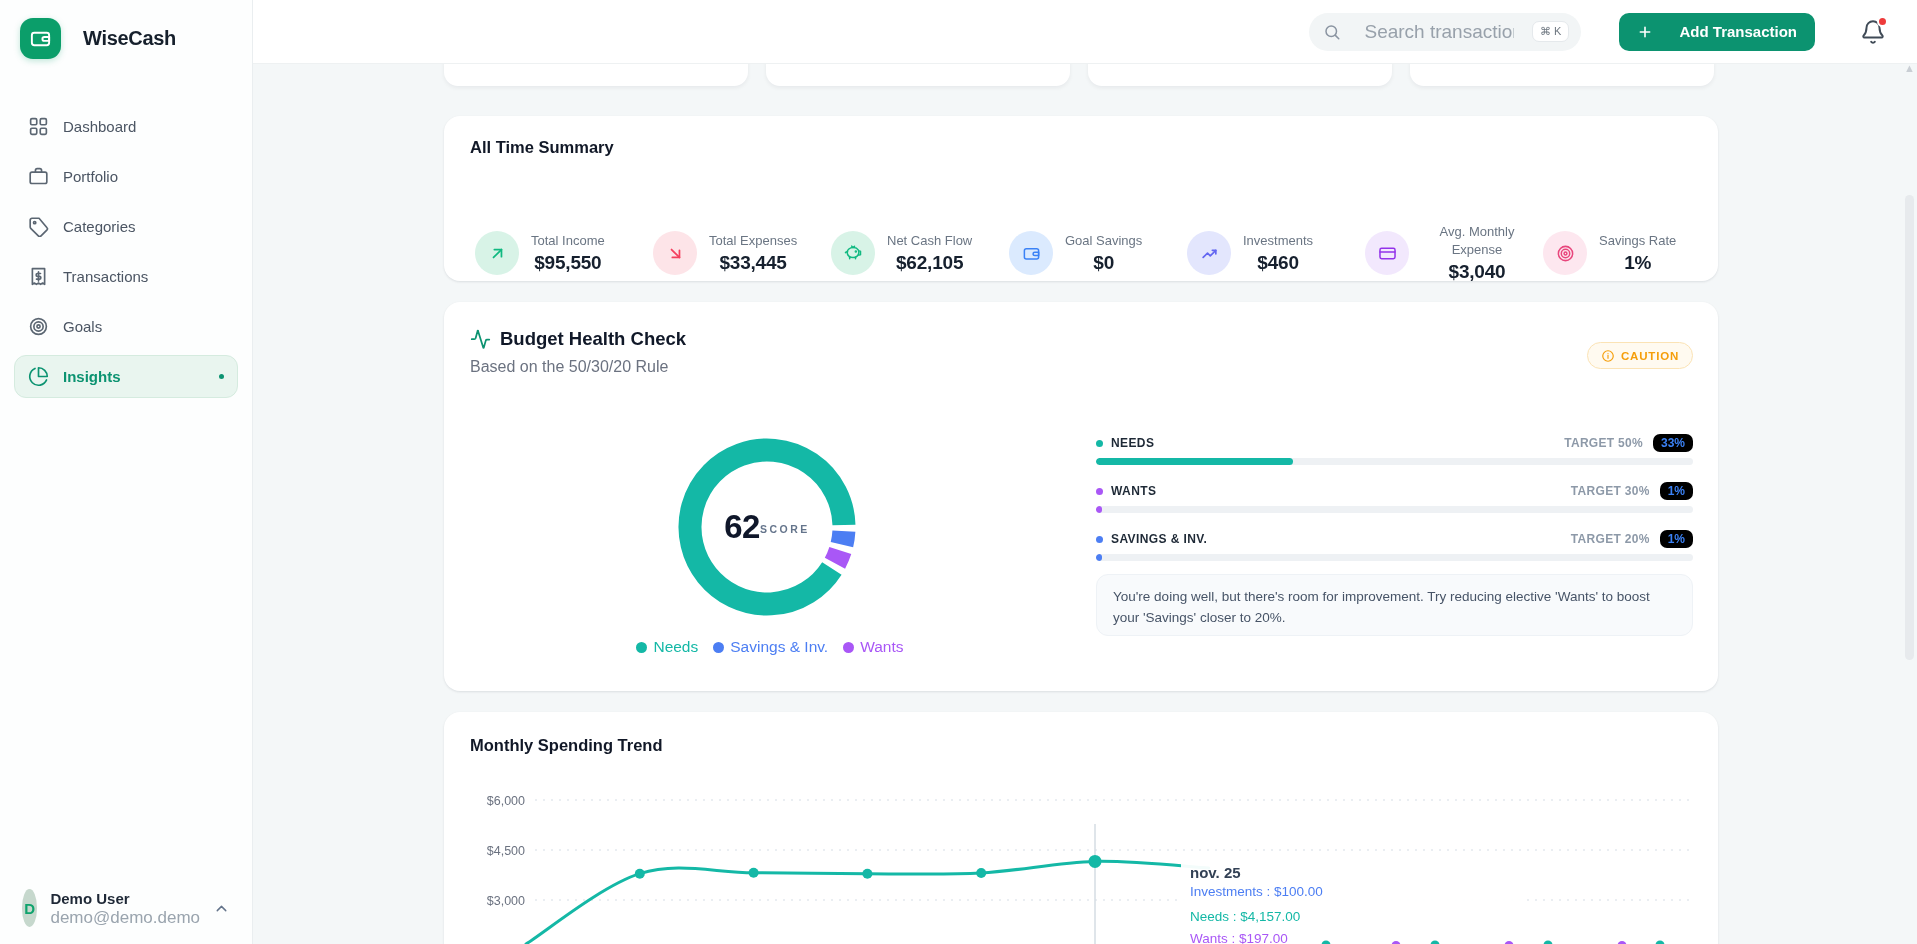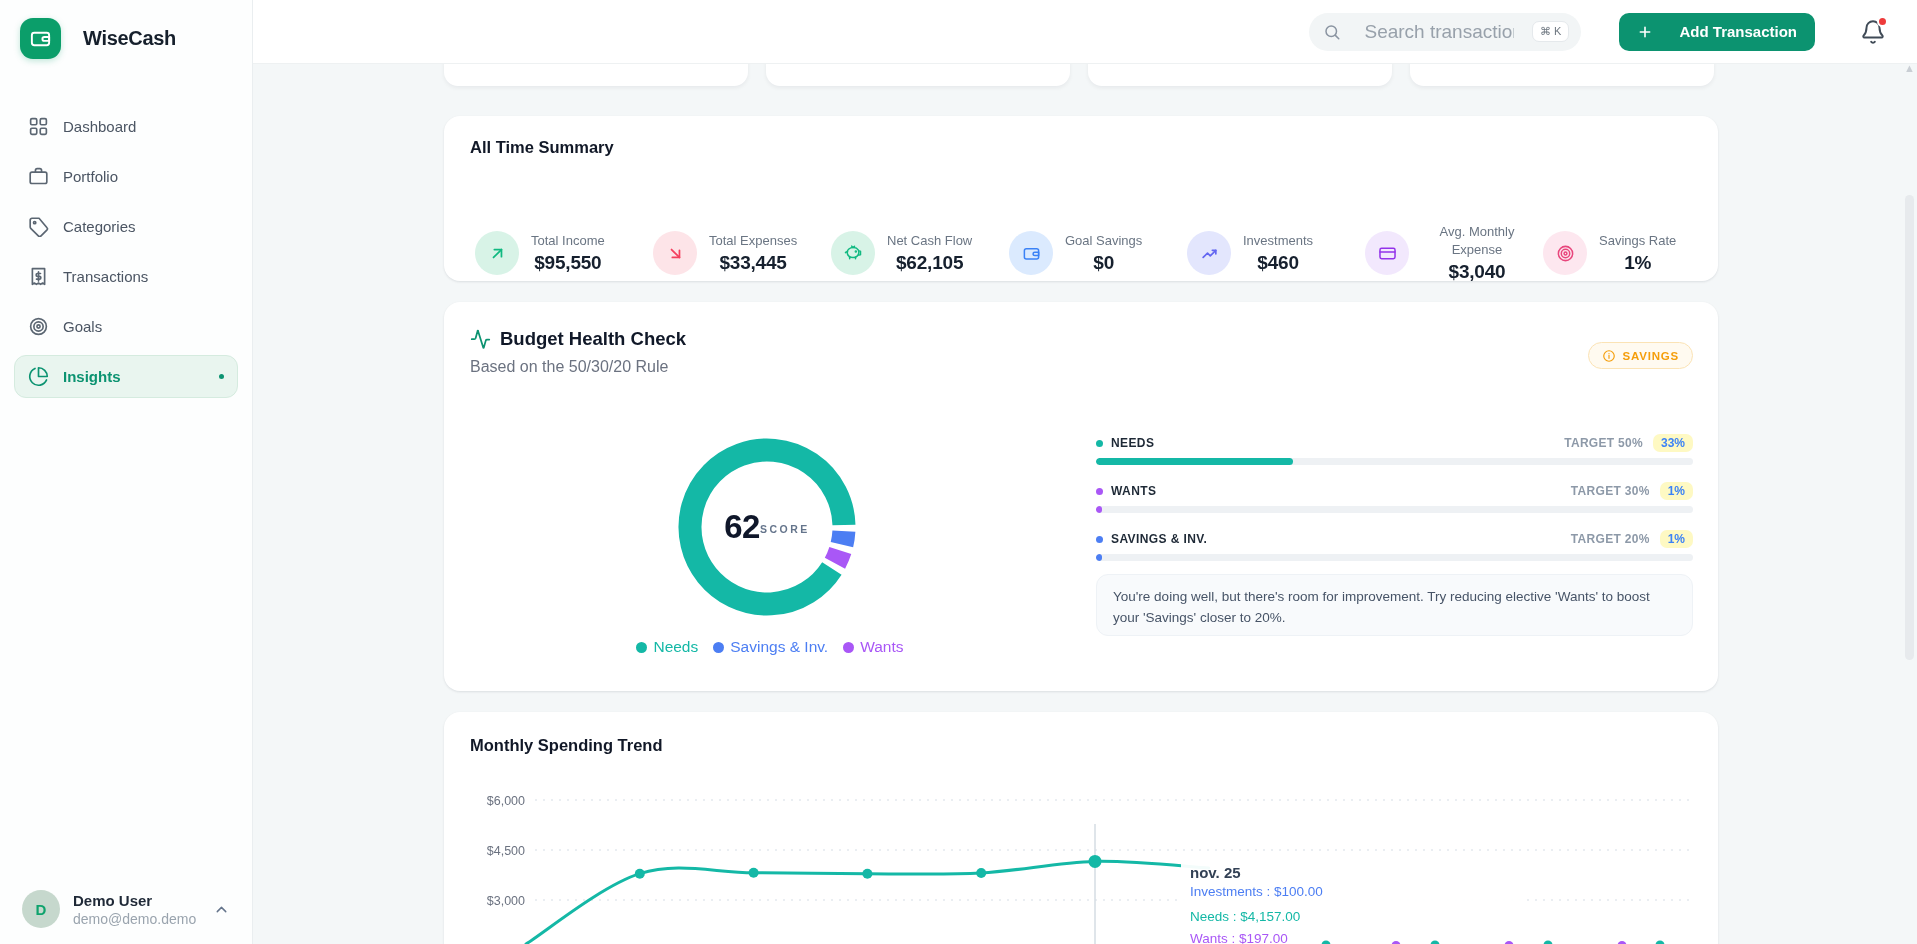--- a/index.html
+++ b/index.html
@@ -13,21 +13,21 @@
   .brand-name { font-size:20px; font-weight:800; letter-spacing:-.3px; color:#16202c; }
   .nav { margin-top:28px; }
   .nav-item { display:flex; align-items:center; gap:14px; margin:0 14px 7px; padding:11px 14px; border-radius:12px; font-size:15px; font-weight:500; color:#4b5563; cursor:pointer; }
   .nav-item .ic { display:flex; color:#5b6672; }
   .nav-item.active { background:#e9f5ef; border:1px solid #d5ebdf; color:#0c9371; font-weight:700; padding:10px 13px; }
   .nav-item.active .ic { color:#0c9371; }
   .active-dot { width:5px; height:5px; border-radius:50%; background:#0c9371; margin-left:auto; }
   .user-row { position:absolute; bottom:16px; left:0; right:0; padding:0 22px; display:flex; align-items:center; gap:13px; cursor:pointer; }
   .avatar { width:38px; height:38px; border-radius:50%; background:#c6d8cd; color:#0fa36d; font-weight:700; font-size:15px; display:flex; align-items:center; justify-content:center; }
   .user-name { font-size:15px; font-weight:700; color:#1f2937; line-height:1.3; }
-  .user-email { font-size:14px; color:#9aa4ae; }
+  .user-email { font-size:17px; color:#9aa4ae; }
   .chev { margin-left:auto; color:#64748b; display:flex; }
 
   
   .topbar { position:absolute; left:253px; right:0; top:0; height:64px; background:#ffffff; border-bottom:1px solid #eef1f2; z-index:10; display:flex; align-items:center; justify-content:flex-end; padding-right:31px; gap:0; }
   .search-pill { position:relative; width:272px; height:38px; background:#f2f5f6; border-radius:19px; display:flex; align-items:center; padding:0 12px 0 14px; margin-right:38px; }
   .search-pill input { border:none; outline:none; background:transparent; font-family:"Liberation Sans",sans-serif; font-size:19px; color:#3f4a56; width:150px; margin-left:23px; }
   .search-pill input::placeholder { color:#98a1ab; }
   .kbd { margin-left:auto; background:#ffffff; border:1px solid #e5e9ec; border-radius:7px; font-size:11px; color:#6e7780; padding:3px 7px; white-space:nowrap; }
   .add-btn { height:38px; border:none; border-radius:10px; background:#0c9370; color:#fff; font-family:"Liberation Sans",sans-serif; font-size:15px; font-weight:700; display:flex; align-items:center; gap:26px; padding:0 18px; cursor:pointer; margin-right:45px; }
   .bell-wrap { position:relative; cursor:pointer; display:flex; }
@@ -62,21 +62,21 @@
   .c-teal { color:#14b8a6; } .bg-teal { background:#14b8a6; }
   .c-blue { color:#4c7ef3; } .bg-blue { background:#4c7ef3; }
   .c-purple { color:#a957f6; } .bg-purple { background:#a957f6; }
 
   .budget-rows { position:absolute; left:652px; right:25px; top:132px; }
   .b-row { margin-bottom:17px; }
   .b-row-head { display:flex; align-items:center; margin-bottom:6px; }
   .row-dot { width:7px; height:7px; border-radius:50%; margin-right:8px; }
   .row-label { font-size:12px; font-weight:800; letter-spacing:.4px; color:#1e2936; }
   .row-target { margin-left:auto; font-size:12px; font-weight:700; letter-spacing:.3px; color:#8d99a8; }
-  .row-badge { margin-left:10px; font-size:12px; font-weight:700; color:#3b82f6; background:#fef9c3; border-radius:7px; padding:2px 8px; }
+  .row-badge { margin-left:10px; font-size:12px; font-weight:700; color:#3b82f6; background:#000000; border-radius:7px; padding:2px 8px; }
   .bar-track { height:7px; background:#eef1f4; border-radius:4px; overflow:hidden; }
   .bar-fill { height:100%; border-radius:4px; }
   .advice-box { position:absolute; left:652px; right:25px; top:272px; height:62px; background:#f8fafc; border:1px solid #eef2f6; border-radius:12px; padding:12px 16px; font-size:13.5px; color:#475467; line-height:1.55; }
 
   .trend-card { left:444px; top:712px; width:1274px; height:400px; }
   .trend-title { position:absolute; left:26px; top:24px; }
   .trend-svg { position:absolute; left:0; top:0; }
 
   
   .scroll-arrow { position:absolute; right:2px; top:62px; font-size:11px; color:#c9ced4; z-index:30; cursor:pointer; }
@@ -322,21 +322,21 @@
     <div class="bh-sub">Based on the 50/30/20 Rule</div>
   </div>
   <div class="caution-badge">
     <span style="display:flex;">
         <svg width="14" height="14" viewBox="0 0 24 24" fill="none" stroke="currentColor" stroke-width="2" stroke-linecap="round">
           <circle cx="12" cy="12" r="9"></circle>
           <path d="M12 11v5"></path>
           <path d="M12 8h.01"></path>
         </svg>
       </span>
-    <span>SAVINGS</span>
+    <span>CAUTION</span>
   </div>
 
   <div class="donut-zone">
     <svg class="donut-svg" id="donut-svg" width="200" height="200" viewBox="0 0 200 200">
         <path d="M176.89447417610216,104.02986863070666 A77,77 0 0 1 174.93918751245477,117.69514551997648" fill="none" stroke="#4c7ef3" stroke-width="23"></path>
         <path d="M173.31982989077335,123.52025817860127 A77,77 0 0 1 167.94184579531685,136.23403910586543" fill="none" stroke="#a957f6" stroke-width="23"></path>
         <path d="M164.88951381636105,141.45299743898252 A77,77 0 1 1 176.9736140231179,97.98437498029374" fill="none" stroke="#14b8a6" stroke-width="23"></path>
       </svg>
     <div class="donut-center">
       <div class="score-num">62</div>

